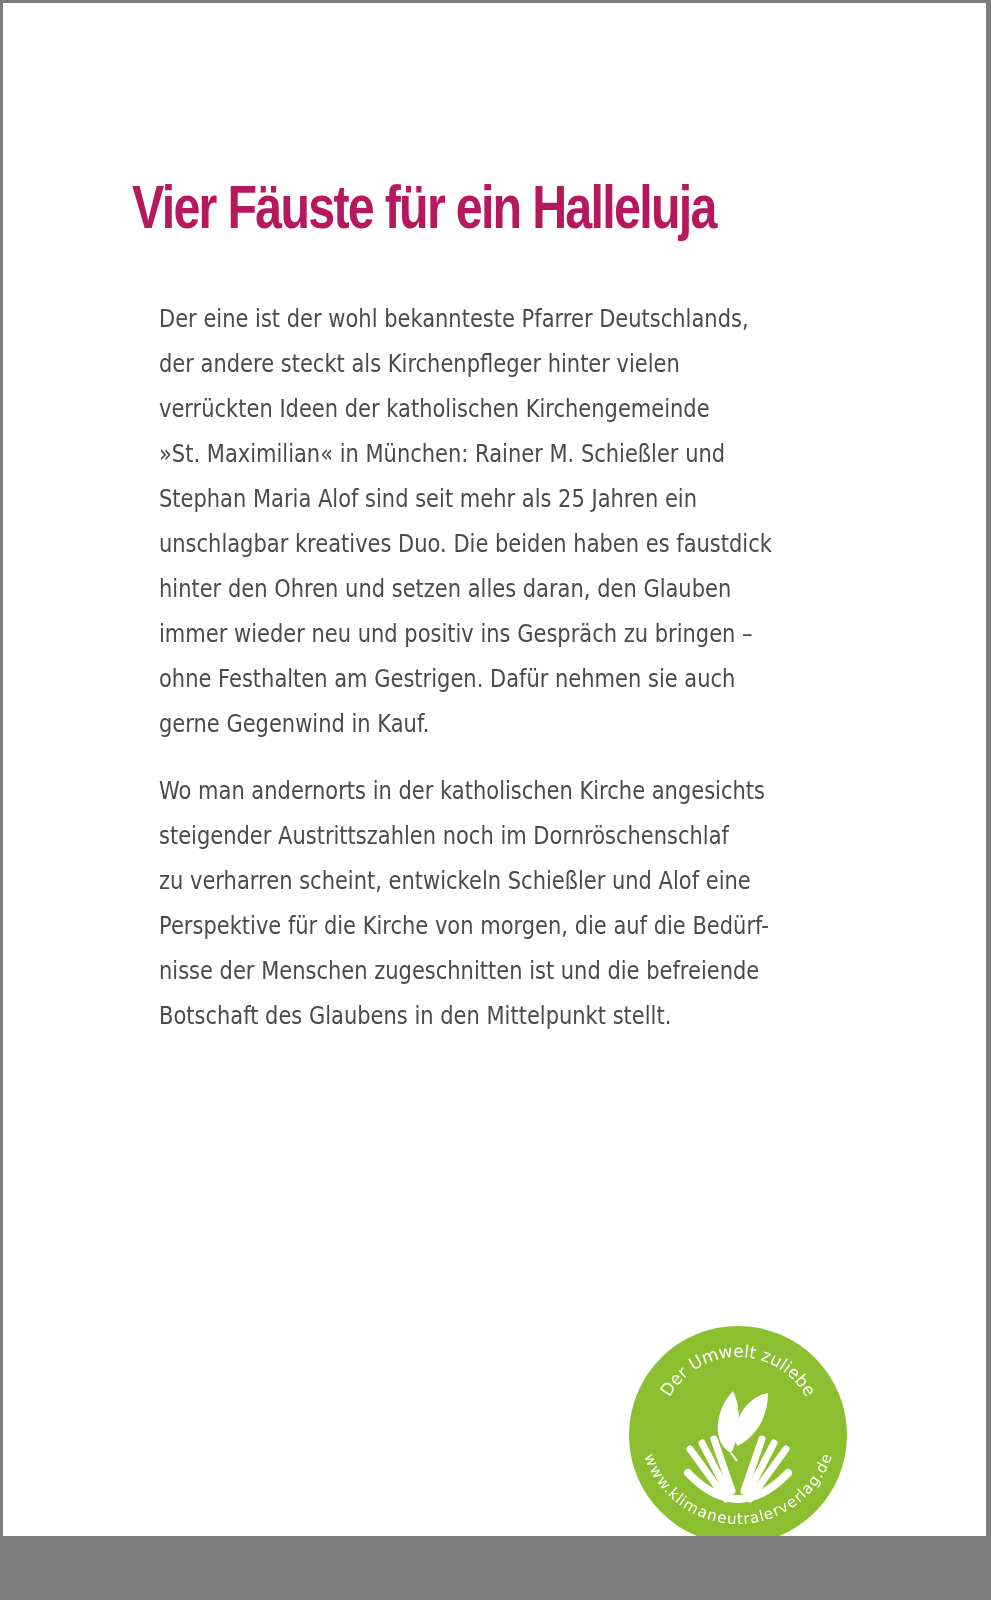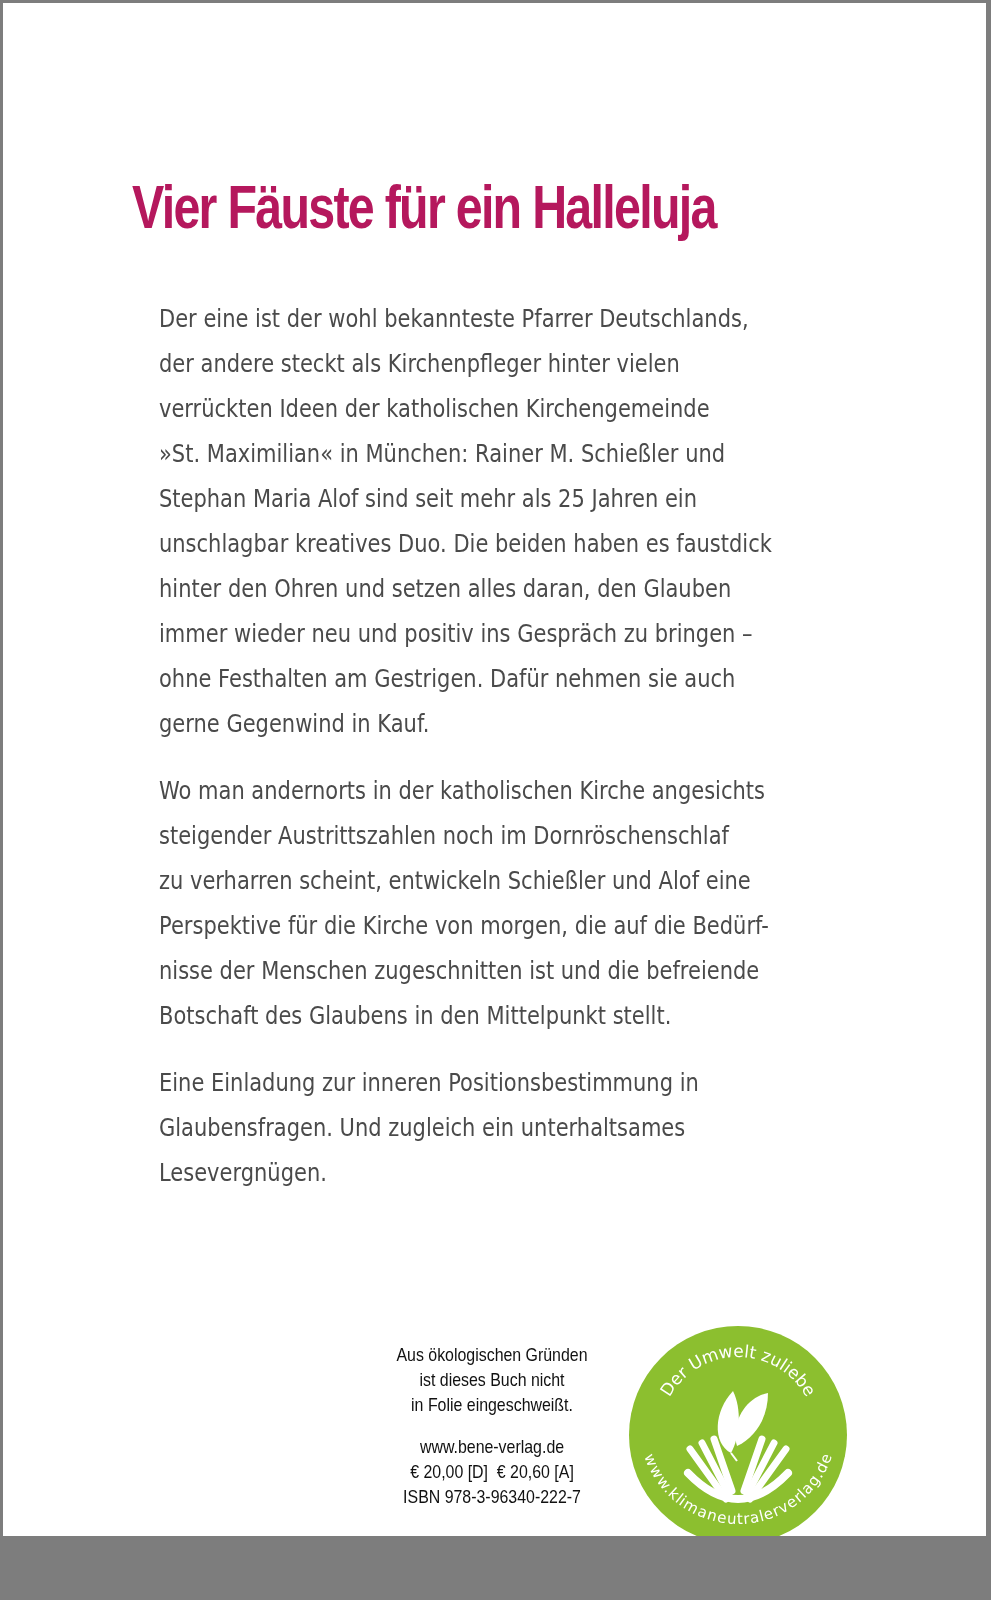--- a/index.html
+++ b/index.html
@@ -98,36 +98,22 @@
       <span class="line">gerne Gegenwind in Kauf.</span>
     </div>
     <div class="para">
       <span class="line">Wo man andernorts in der katholischen Kirche angesichts</span>
       <span class="line">steigender Austrittszahlen noch im Dornröschenschlaf</span>
       <span class="line">zu verharren scheint, entwickeln Schießler und Alof eine</span>
       <span class="line">Perspektive für die Kirche von morgen, die auf die Bedürf-</span>
       <span class="line">nisse der Menschen zugeschnitten ist und die befreiende</span>
       <span class="line">Botschaft des Glaubens in den Mittelpunkt stellt.</span>
     </div>
-    <div class="para">
-      <span class="line">Eine Einladung zur inneren Positionsbestimmung in</span>
-      <span class="line">Glaubensfragen. Und zugleich ein unterhaltsames</span>
-      <span class="line">Lesevergnügen.</span>
-    </div>
   </div>
 
-  <div class="imprint">
-    <span class="l">Aus ökologischen Gründen</span>
-    <span class="l">ist dieses Buch nicht</span>
-    <span class="l">in Folie eingeschweißt.</span>
-    <div class="gap"></div>
-    <span class="l">www.bene-verlag.de</span>
-    <span class="l" style="white-space:pre">€ 20,00 [D]  € 20,60 [A]</span>
-    <span class="l">ISBN 978-3-96340-222-7</span>
-  </div>
 
   <svg class="barcode" viewBox="0 0 214 52" preserveAspectRatio="none">
     <g fill="#000">
       <rect x="0" y="0" width="3" height="52"></rect>
       <rect x="5" y="0" width="4" height="52"></rect>
       <rect x="11" y="0" width="5" height="52"></rect>
       <rect x="23" y="0" width="2" height="52"></rect>
       <rect x="28" y="0" width="3" height="52"></rect>
       <rect x="40" y="0" width="2" height="52"></rect>
       <rect x="48" y="0" width="4" height="52"></rect>

